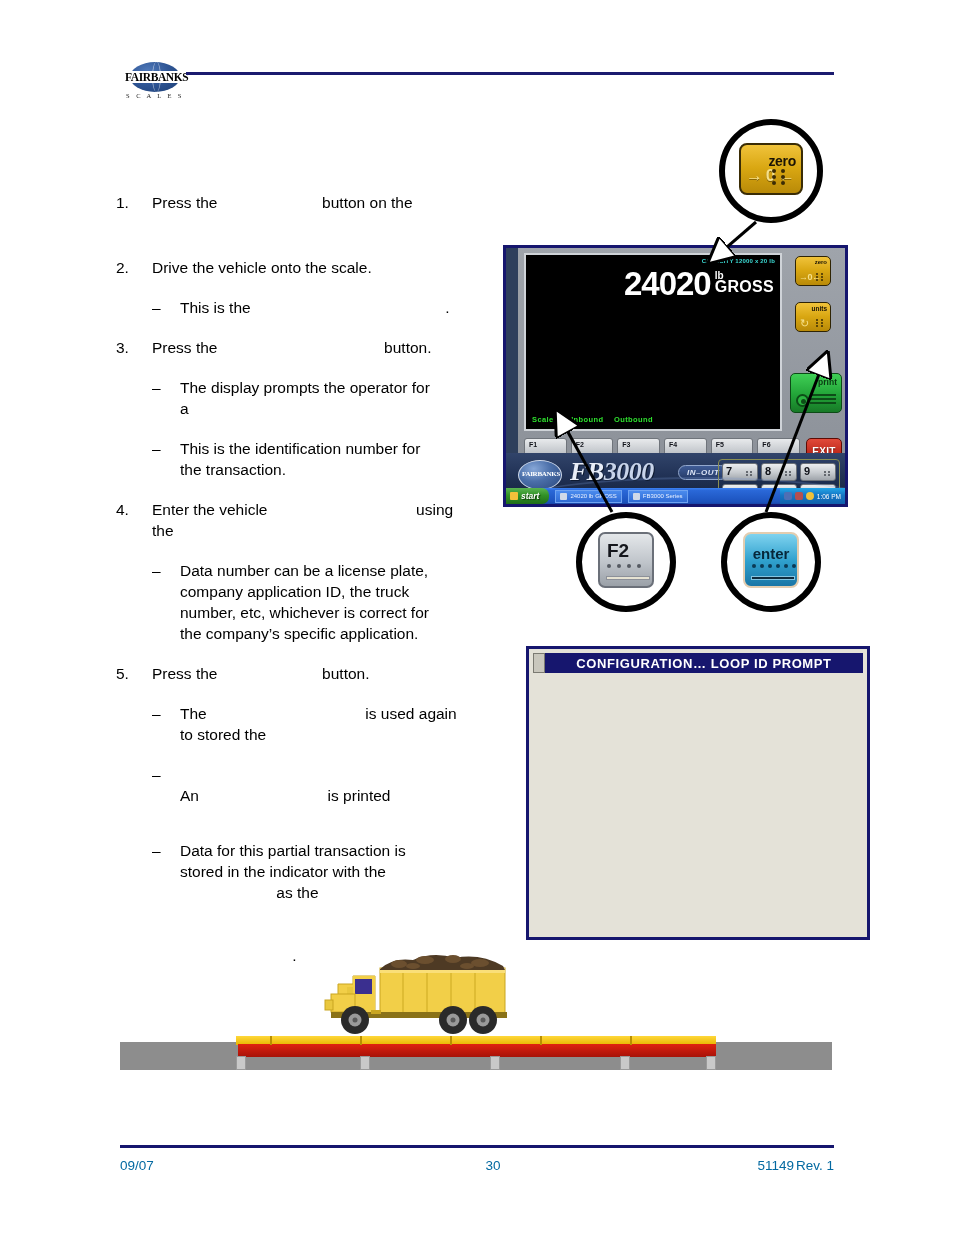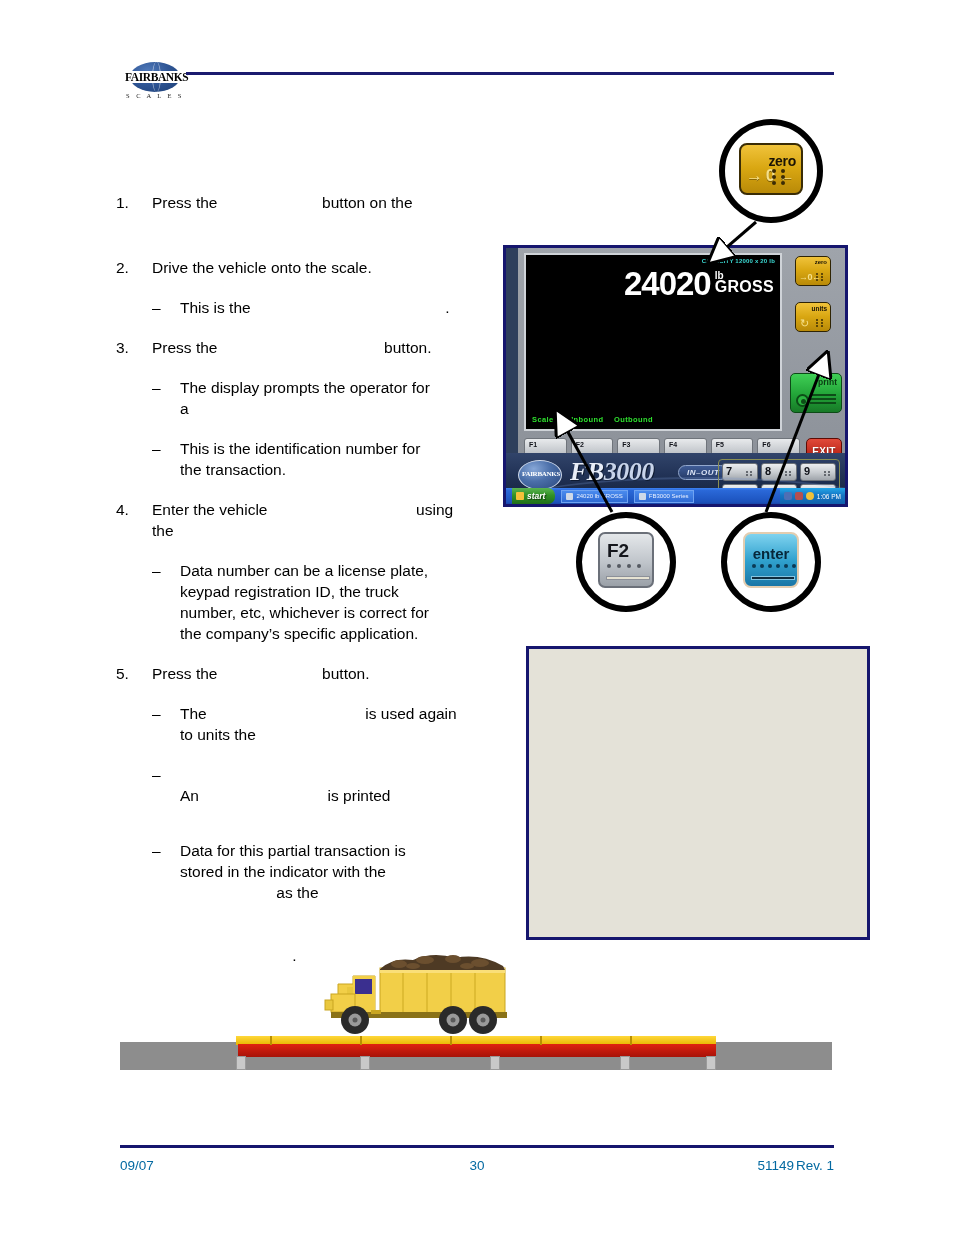--- a/index.html
+++ b/index.html
@@ -241,21 +241,21 @@
     border:1px solid #6c7178;
   }
   .numkey .lbl { position:absolute; left:3px; top:1px; font-size:11px; font-weight:bold; color:#11131a; }
   .numkey .dots { position:absolute; right:3px; bottom:3px; width:8px; height:6px; }
   .numkey .dots i { position:absolute; width:1.5px; height:1.5px; border-radius:50%; background:#53585f; }
 
   
   #taskbar {
     position:absolute; left:0; right:0; bottom:0; height:16px;
     background:linear-gradient(180deg,#3c81f3 0%,#2a68d8 16%,#1c52bd 88%,#1846a8 100%);
-    display:flex; align-items:center;padding-left:6px;
+    display:flex; align-items:center;
   }
   #startBtn {
     height:16px; padding:0 10px 0 4px;
     background:linear-gradient(180deg,#5ab451 0%,#329227 45%,#1f6e18 100%);
     border-radius:0 7px 7px 0;
     display:flex; align-items:center; gap:3px;
     color:#fff; font-weight:bold; font-style:italic; font-size:8.5px;
     text-shadow:1px 1px 1px #0d3c08;
   }
   #startBtn .flag { width:8px; height:8px; background:#f5c13a; border-radius:1px; }
@@ -337,21 +337,21 @@
   #scaleDeckRed { position:absolute; left:118px; bottom:13px; width:478px; height:13px;
     background:linear-gradient(180deg,#e02010 0%,#a61208 100%); }
   .pier { position:absolute; bottom:0; width:10px; height:14px; background:#c9c9c9; border:1px solid #9a9a9a; }
   .deckLine { position:absolute; bottom:25px; width:2px; height:9px; background:#b98f00; }
   #truckSvg { position:absolute; left:155px; bottom:34px; }
 
   
   #footerRule { position:absolute; left:120px; top:1145px; width:714px; height:2.5px; background:#16166e; }
   #footer { position:absolute; left:120px; top:1158px; width:714px; height:22px; font-size:13.5px; color:#0369a1; }
   #footDate { position:absolute; left:0; top:0; }
-  #footPage { position:absolute; left:0; top:0; width:714px; text-align:center; }
+  #footPage { position:absolute; left:16px; top:0; width:714px; text-align:center; }
   #footDoc { position:absolute; right:0; top:0; white-space:nowrap; }
   #footDoc .rev { margin-left:2px; }
 </style>
 </head>
 <body>
 
 <div id="header">
   <div id="logo">
     <div class="globe"></div>
     <div class="fbname">FAIRBANKS</div>
@@ -420,42 +420,42 @@
     <span class="blank-term" style="width:140px">TRUCK ID</span>
     <span>using</span><br>
     <span>the</span>
     <span class="blank-term" style="width:140px">numeric keypad.</span>
   </div>
   <div class="spacer-sm"></div>
   <div class="step">
     <div class="sub">
       <span class="sub-dash">–</span>
       <span>Data number can be a license plate,</span><br>
-      <span>keypad registration ID, the truck</span><br>
+      <span>company application ID, the truck</span><br>
       <span>number, etc, whichever is correct for</span><br>
       <span>the company’s specific application.</span>
     </div>
   </div>
 
   <div class="spacer-sm"></div>
 
   <div class="step">
     <span class="step-num">5.</span>
     <span>Press the</span>
     <span class="blank-term" style="width:96px">ENTER</span>
     <span>button.</span>
   </div>
   <div class="spacer-sm"></div>
   <div class="step">
     <div class="sub">
       <span class="sub-dash">–</span>
       <span>The</span>
       <span class="blank-term" style="width:150px">TRUCK ID</span>
       <span>is used again</span><br>
-      <span>to units the</span>
+      <span>to stored the</span>
     </div>
   </div>
   <div class="spacer-sm"></div>
   <div class="step">
     <div class="sub">
       <span class="sub-dash">–</span>
       <span>An</span>
       <span class="blank-term" style="width:120px">INBOUND TICKET</span>
       <span>is printed</span>
     </div>
@@ -722,20 +722,24 @@
         <i style="left:24px"></i>
         <i style="left:32px"></i>
         <i style="left:40px"></i>
     </span>
     <span class="bar"></span>
   </div>
 </div>
 
 <div id="configDlg">
   <div id="cfgBody"></div>
+  <div id="cfgTitleWrap">
+    <div id="cfgSysBox"></div>
+    <div id="cfgTitle">CONFIGURATION…  LOOP ID PROMPT</div>
+  </div>
 </div>
 
 <div id="truckArea">
   <div id="groundBar"></div>
   <div id="scaleDeckYellow"></div>
   <div id="scaleDeckRed"></div>
 
   <div class="deckLine" style="left:150px"></div>
   <div class="deckLine" style="left:240px"></div>
   <div class="deckLine" style="left:330px"></div>

